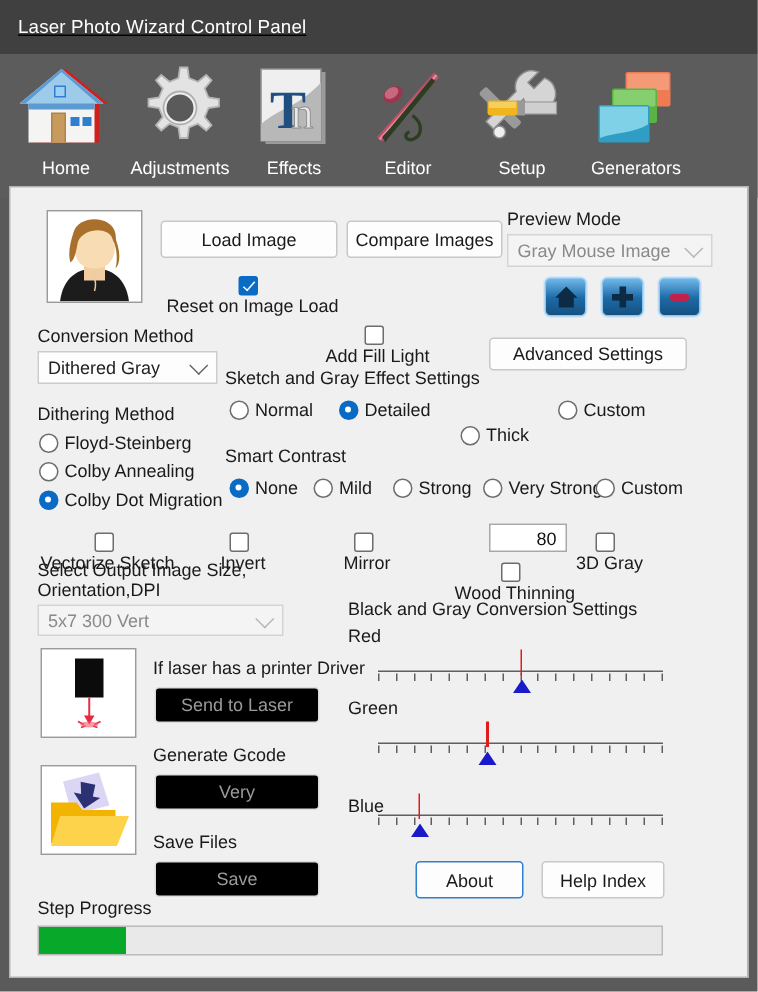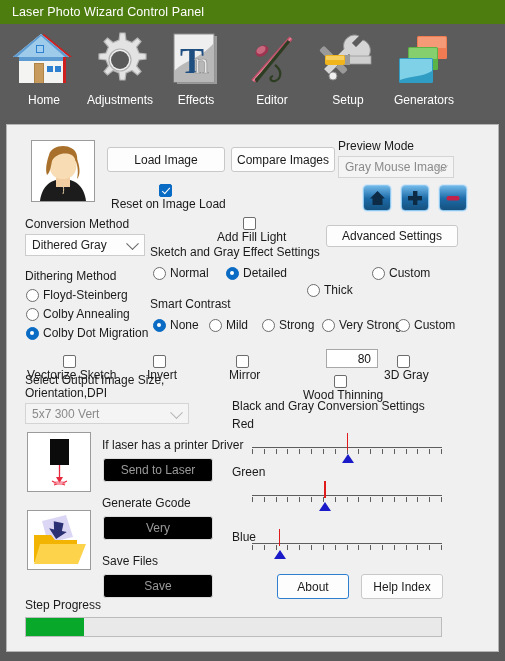--- a/index.html
+++ b/index.html
@@ -1,20 +1,20 @@
 <!DOCTYPE html>
 <html><head>
 <meta charset="utf-8">
 <style>
   html,body{margin:0;padding:0;background:#fff;}
   body{width:505px;height:661px;overflow:hidden;font-family:"Liberation Sans",sans-serif;}
   .win{position:relative;width:505px;height:661px;background:#5a5a5a;box-sizing:border-box;}
 
   
-  .titlebar{height:24px;background:#4d7c0f;display:flex;align-items:center;padding-left:12px;}
+  .titlebar{height:36px;background:#404040;display:flex;align-items:center;padding-left:12px;text-decoration:underline;}
   .titlebar .ttxt{color:#fff;font-size:12.5px;letter-spacing:.1px;}
 
   
   .toolbar{height:96px;background:#5c5c5c;display:flex;align-items:flex-start;padding:4px 6px 0 6px;box-sizing:border-box;}
   .tbtn{width:76px;height:90px;display:flex;flex-direction:column;align-items:center;justify-content:flex-start;cursor:default;}
   .tbtn .ic{height:64px;display:flex;align-items:center;justify-content:center;}
   .tbtn .lb{color:#fff;font-size:12px;margin-top:1px;}
 
   
   .client{position:absolute;left:6px;top:124px;width:493px;height:528px;background:#f0f0f0;border:1px solid #b4b4b4;box-sizing:border-box;}
@@ -187,21 +187,21 @@
 
     <div class="btn" style="left:100px;top:22px;width:118px;height:25px;">Load Image</div>
     <div class="btn" style="left:224px;top:22px;width:104px;height:25px;">Compare Images</div>
 
     <div class="cb on" style="left:104px;top:59px;">
       <span class="bx"></span>
       <span>Reset on Image Load</span>
     </div>
 
     <span class="lbl" style="left:331px;top:14px;">Preview Mode</span>
-    <div class="combo dis" style="left:331px;top:31px;width:116px;height:22px;">
+    <div class="combo dis" style="left:331px;top:31px;width:137px;height:22px;">
       <span>Gray Mouse Image</span>
       <span class="arw"></span>
     </div>
 
     <div class="gbtn" style="left:356px;top:60px;">
       <svg width="17" height="16" viewBox="0 0 17 16">
         <polygon points="8.5,1 16,8.5 13.5,8.5 13.5,15 3.5,15 3.5,8.5 1,8.5" fill="#0d2b45"></polygon>
       </svg>
     </div>
     <div class="gbtn" style="left:394px;top:60px;">

